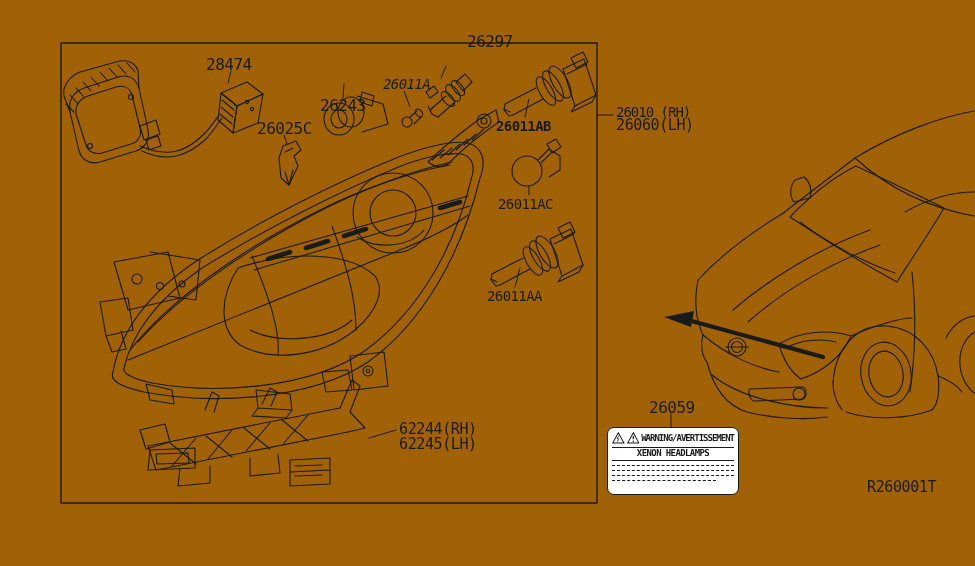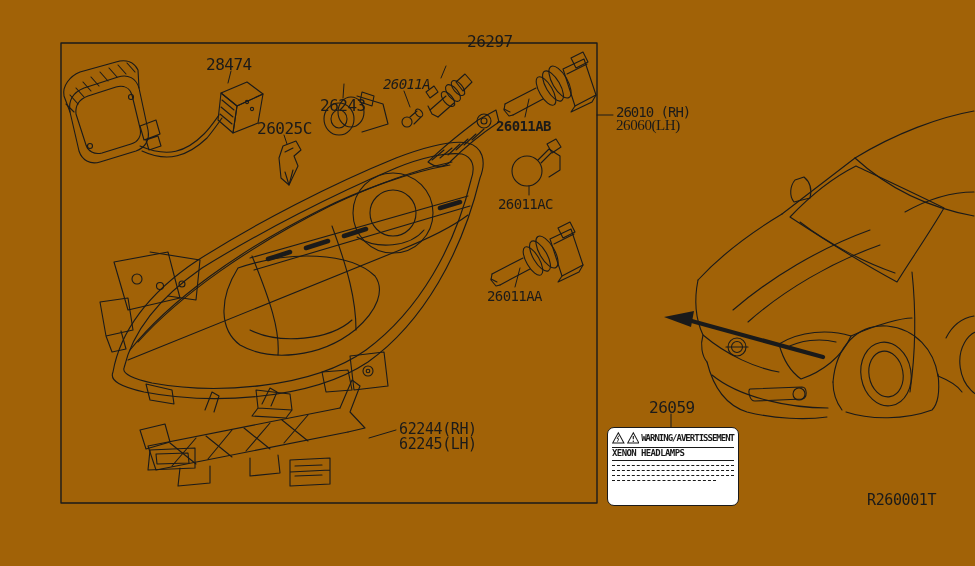--- a/index.html
+++ b/index.html
@@ -4,22 +4,22 @@
 <style>
   html,body{margin:0;padding:0;background:#fff;}
   #stage{position:relative;width:975px;height:566px;background:#a16207;overflow:hidden;
          font-family:"DejaVu Sans Mono",monospace;color:#1a1a1a;}
   #art{position:absolute;left:0;top:0;width:975px;height:566px;}
   .lbl{position:absolute;font:16px/1 "DejaVu Sans Mono",monospace;letter-spacing:-0.5px;color:#1a1a1a;white-space:nowrap;}
   .lbl-sm{font-size:14px;letter-spacing:-0.6px;}
   .lbl-md{font-size:15px;letter-spacing:-0.4px;}
   .lbl-xs{font-size:14px;letter-spacing:-1px;}
   
-  #warn{position:absolute;left:607px;top:427px;width:132px;height:79px;border:1.6px solid #1a1a1a;
-        border-radius:7px;background:#fff;box-sizing:border-box;padding:3px 4px 2px 4px;}
+  #warn{position:absolute;left:607px;top:427px;width:132px;height:68px;border:1.6px solid #1a1a1a;
+        border-radius:7px;background:#fff;box-sizing:border-box;padding:3px 4px 2px 4px;text-align:center;}
   .wl-row{display:flex;align-items:center;gap:2px;border-bottom:1.4px solid #1a1a1a;padding-bottom:2px;}
   .wl-title{font:bold 9px/1 "DejaVu Sans Mono",monospace;letter-spacing:-1px;white-space:nowrap;}
   .wl-sub{font:bold 9px/1.3 "DejaVu Sans Mono",monospace;letter-spacing:-0.6px;border-bottom:1.4px solid #1a1a1a;
           display:block;white-space:nowrap;}
   .wl-dash{height:0;border-top:1.6px dashed #1a1a1a;margin-top:4px;}
   .wl-dash.short{width:104px;}
 </style>
 </head>
 <body>
 
@@ -209,25 +209,25 @@
 
   <span class="lbl" style="left:206px;top:57px;">28474</span>
   <span class="lbl" style="left:320px;top:70px;margin-top:28px;">26243</span>
   <span class="lbl lbl-sm" style="left:383px;top:77px;font-style:italic;">26011A</span>
   <span class="lbl" style="left:423px;top:34px;margin-left:44px;">26297</span>
   <span class="lbl" style="left:257px;top:121px;">26025C</span>
   <span class="lbl lbl-sm" style="left:496px;top:119px;font-weight:bold;">26011AB</span>
   <span class="lbl lbl-sm" style="left:498px;top:197px;text-align:center;">26011AC</span>
   <span class="lbl lbl-sm" style="left:487px;top:289px;">26011AA</span>
   <span class="lbl lbl-xs" style="left:616px;top:105px;">26010 (RH)</span>
-  <span class="lbl lbl-md" style="left:616px;top:118px;font-family:Liberation Serif, serif;">26060(LH)</span>
+  <span class="lbl lbl-md" style="left:616px;top:118px;">26060(LH)</span>
   <span class="lbl lbl-md" style="left:399px;top:422px;">62244(RH)</span>
   <span class="lbl lbl-md" style="left:399px;top:437px;">62245(LH)</span>
   <span class="lbl" style="left:649px;top:400px;">26059</span>
-  <span class="lbl lbl-md" style="left:867px;top:493px;text-align:right;">R260001T</span>
+  <span class="lbl lbl-md" style="left:867px;top:480px;text-align:right;">R260001T</span>
 
   <div id="warn">
     <div class="wl-row">
       <svg width="15" height="14" viewBox="0 0 15 14">
         <polygon points="7.5,0.8 14.2,13 0.8,13" fill="none" stroke="#1a1a1a" stroke-width="1.2"></polygon>
         <polyline points="8.5,4 6,7.5 8,8 6.5,11.5" fill="none" stroke="#1a1a1a" stroke-width="1"></polyline>
       </svg>
       <svg width="15" height="14" viewBox="0 0 15 14">
         <polygon points="7.5,0.8 14.2,13 0.8,13" fill="none" stroke="#1a1a1a" stroke-width="1.2"></polygon>
         <line x1="7.5" y1="4.5" x2="7.5" y2="8.5" stroke="#1a1a1a" stroke-width="1.4"></line>

